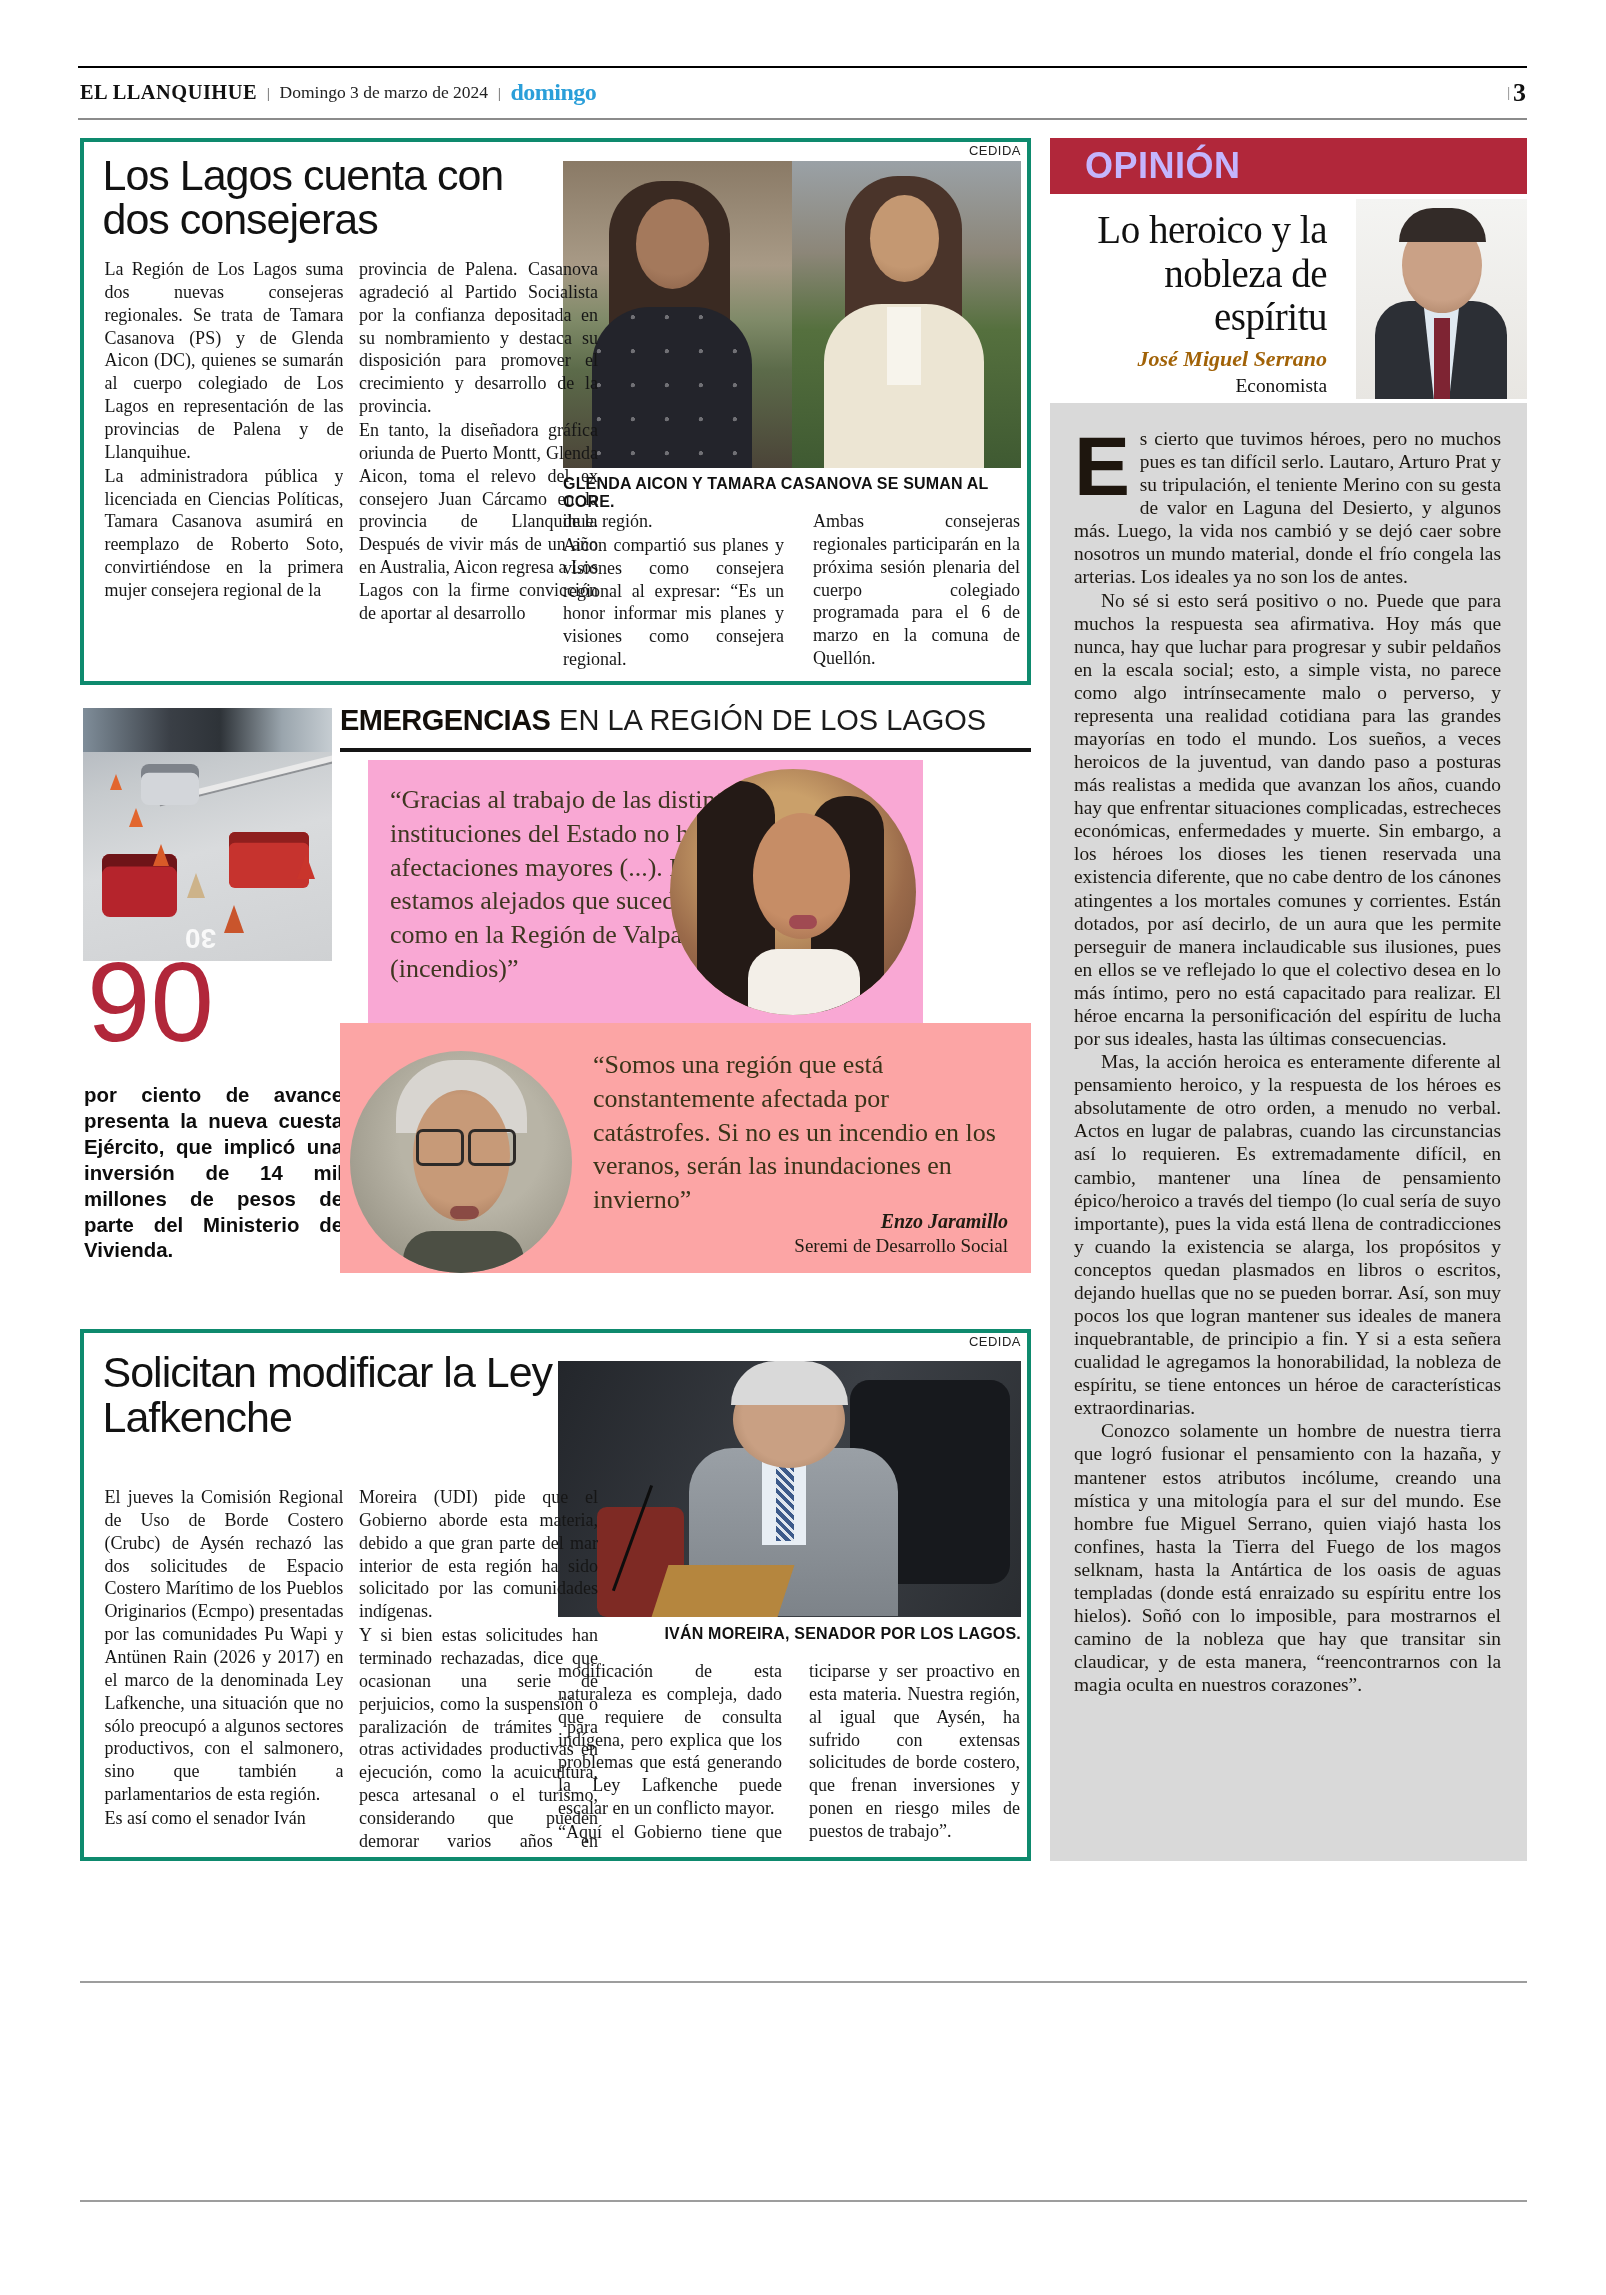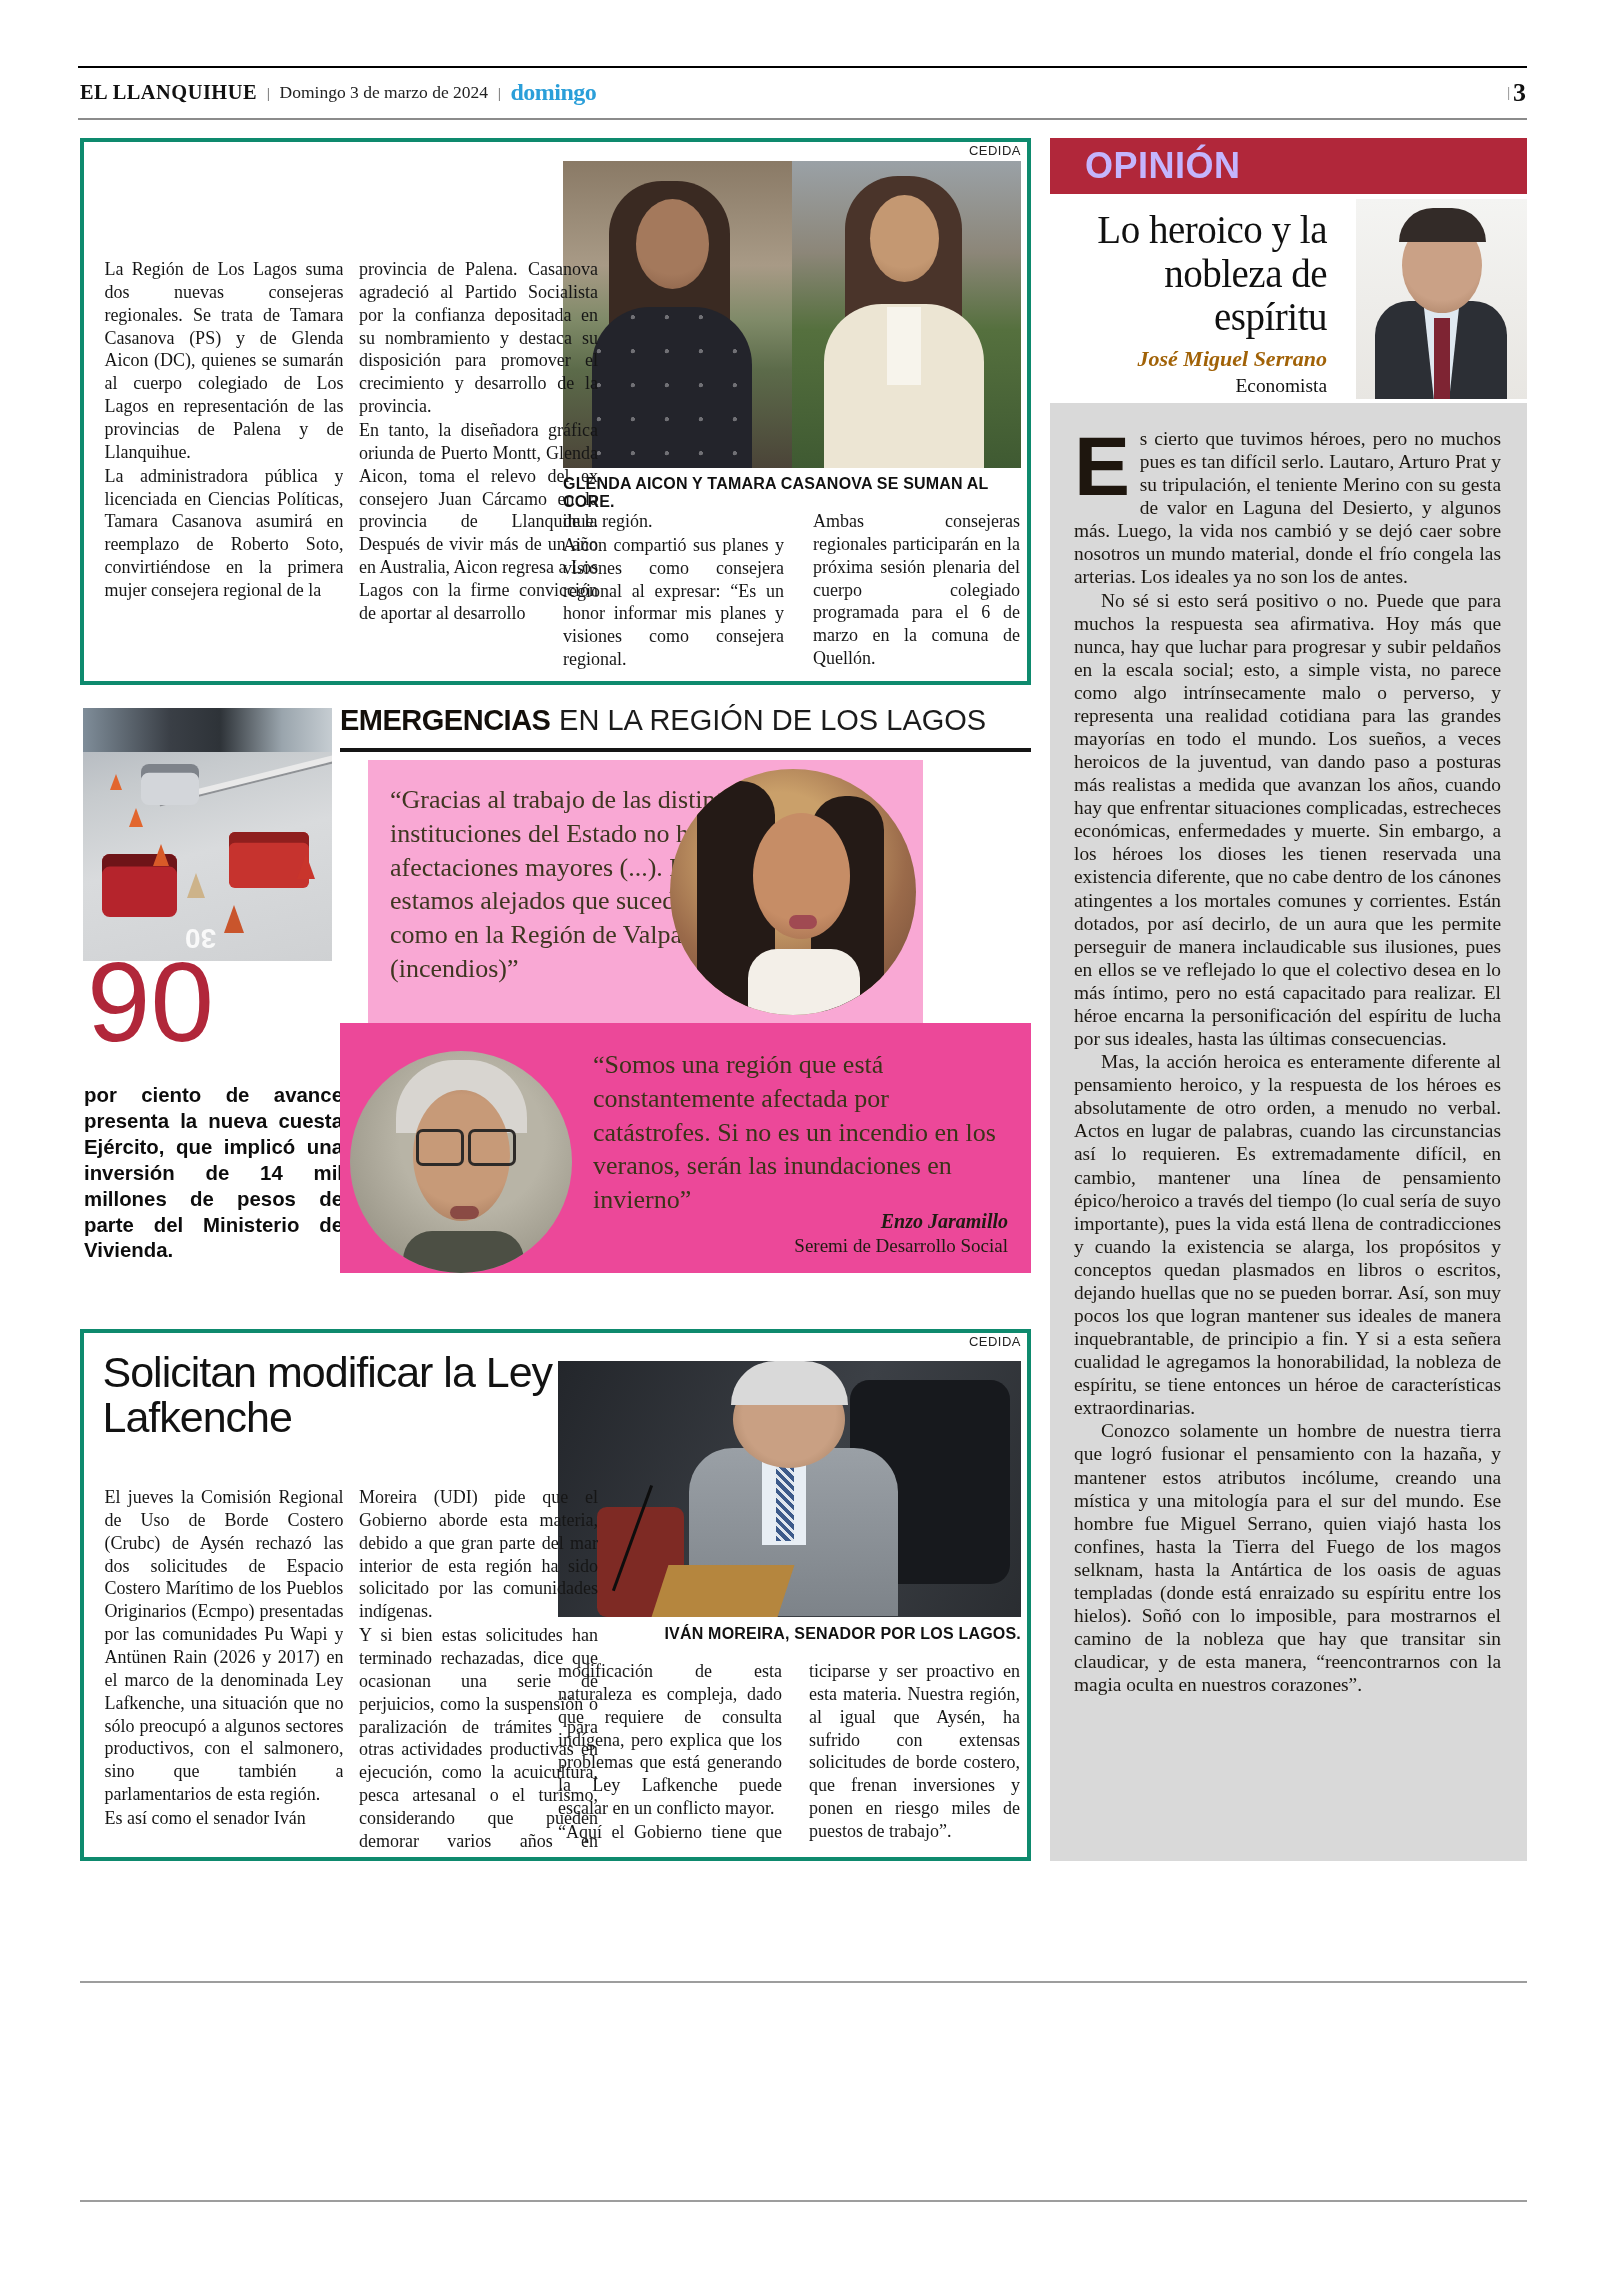--- a/index.html
+++ b/index.html
@@ -62,20 +62,21 @@
   <span class="mh-sep">|</span>
   <span class="mh-edition">domingo</span>
 </div>
 <div class="abs pagenum">
   <span class="pn-bar">|</span>
   <span class="pn-num">3</span>
 </div>
 <div class="abs" style="left:78px;top:118px;width:1449px;height:1.9px;background:#8b8b8b;"></div>
 
 <div class="abs greenbox" style="left:80px;top:138px;width:951px;height:547px;">
+  <div class="abs headline" style="left:18.5px;top:10.7px;width:462px;">Los Lagos cuenta con dos consejeras</div>
 
   <div class="abs credit" style="left:479px;top:1px;width:458px;">CEDIDA</div>
 
   <div class="photo" style="left:479px;top:19.4px;width:458px;height:307px;">
     <div class="ph" style="left:0;top:0;width:229px;height:100%;background:linear-gradient(180deg,#8a7a66 0%,#a89a86 34%,#7f8a68 52%,#5c6b4a 68%,#4b4438 100%);">
       <div class="ph" style="left:46px;top:19.4px;width:121px;height:204px;background:#3a2a22;border-radius:53px 53px 19.4px 19.4px;"></div>
       <div class="ph" style="left:73px;top:38px;width:73px;height:90px;background:radial-gradient(circle at 50% 40%,#a4795c 0 60%,#8a6148 100%);border-radius:50%;"></div>
       <div class="ph" style="left:29px;top:146px;width:160px;height:161px;background:radial-gradient(circle at 20% 30%, rgba(255,255,255,0.35) 0 1.9px, transparent 2.4px) 0 0/34px 34px, #23242b;border-radius:58px 58px 0 0;"></div>
     </div>
     <div class="ph" style="left:229px;top:0;width:229px;height:100%;background:linear-gradient(180deg,#9aa1a6 0%,#8c8678 30%,#55703e 55%,#3f5a32 100%);">
@@ -132,21 +133,21 @@
   <div class="abs qtext" style="left:22px;top:23px;width:440px;">“Gracias al trabajo de las distintas instituciones del Estado no hemos tenido afectaciones mayores (...). Pero no estamos alejados que sucedan tragedias como en la Región de Valparaíso (incendios)”</div>
   <div class="portrait" style="right:6.8px;top:8.7px;width:246px;height:246px;background:radial-gradient(circle at 45% 35%,#caa06a 0 30%,#9a6a4a 60%,#6a4634 100%);">
     <div class="ph" style="left:27px;top:12px;width:78px;height:228px;background:#241a16;border-radius:34px;"></div>
     <div class="ph" style="left:141px;top:27px;width:73px;height:224px;background:#241a16;border-radius:34px;"></div>
     <div class="ph" style="left:83px;top:44px;width:97px;height:126px;background:radial-gradient(circle at 50% 42%,#c68d66 0 62%,#a06c4c 100%);border-radius:50%;"></div>
     <div class="ph" style="left:119px;top:146px;width:28px;height:14.6px;background:#a04a52;border-radius:13.6px;"></div>
     <div class="ph" style="left:78px;top:180px;width:112px;height:68px;background:#f3efe8;border-radius:29px 29px 0 0;"></div>
   </div>
 </div>
 
-<div class="quotebox" style="left:340px;top:1023px;width:691px;height:250px;background:#ec4899;">
+<div class="quotebox" style="left:340px;top:1023px;width:691px;height:250px;background:#fca5a5;">
   <div class="portrait" style="left:9.7px;top:28px;width:222px;height:222px;background:radial-gradient(circle at 55% 40%,#b8b4a6 0 40%,#8a8678 100%);">
     <div class="ph" style="left:46px;top:8.7px;width:131px;height:73px;background:#d8d5d0;border-radius:58px 58px 0 0;"></div>
     <div class="ph" style="left:63px;top:39px;width:97px;height:131px;background:radial-gradient(circle at 50% 45%,#c79a78 0 62%,#a2765a 100%);border-radius:50%;"></div>
     <div class="ph" style="left:66px;top:78px;width:42px;height:31px;border:3.9px solid #2d2a28;border-radius:6.8px;background:transparent;"></div>
     <div class="ph" style="left:118px;top:78px;width:42px;height:31px;border:3.9px solid #2d2a28;border-radius:6.8px;background:transparent;"></div>
     <div class="ph" style="left:100px;top:155px;width:29px;height:12.6px;background:#8a4a44;border-radius:9.7px;"></div>
     <div class="ph" style="left:53px;top:180px;width:121px;height:53px;background:#4c4f44;border-radius:29px 29px 0 0;"></div>
   </div>
   <div class="abs qtext" style="left:253px;top:25px;width:418px;color:#3a3418;">“Somos una región que está constantemente afectada por catástrofes. Si no es un incendio en los veranos, serán las inundaciones en invierno”</div>
   <div class="abs" style="left:272px;top:187px;width:396px;text-align:right;">

